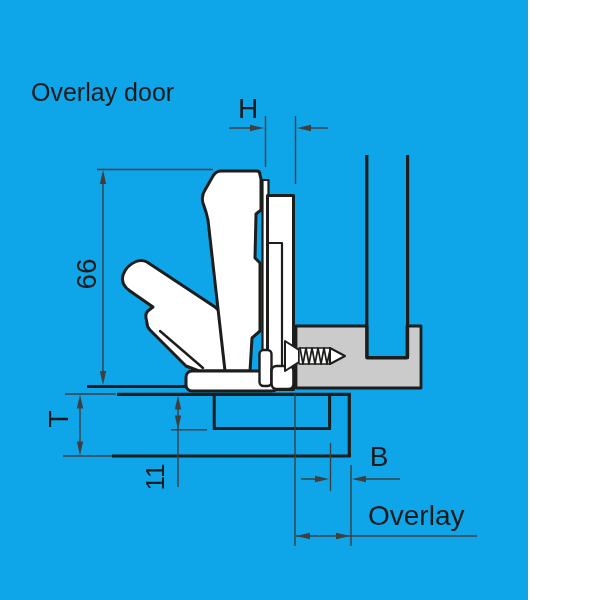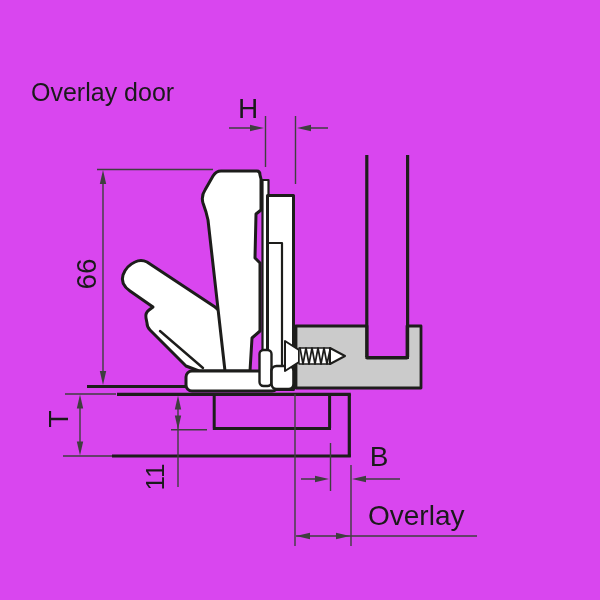--- a/index.html
+++ b/index.html
@@ -1,16 +1,16 @@
 <!DOCTYPE html>
 <html><head>
 <meta charset="utf-8">
 <style>
   html,body{margin:0;padding:0;background:#ffffff;}
-  .stage{position:relative;width:600px;height:600px;background:#d946ef;overflow:hidden;
+  .stage{position:relative;width:528px;height:600px;background:#0ea5e9;overflow:hidden;
          font-family:"Liberation Sans", sans-serif;}
   svg{display:block;}
   text{font-family:"Liberation Sans", sans-serif;}
 </style>
 </head>
 <body>
 
 <div class="stage">
 <svg width="600" height="600" viewBox="0 0 600 600">
 

